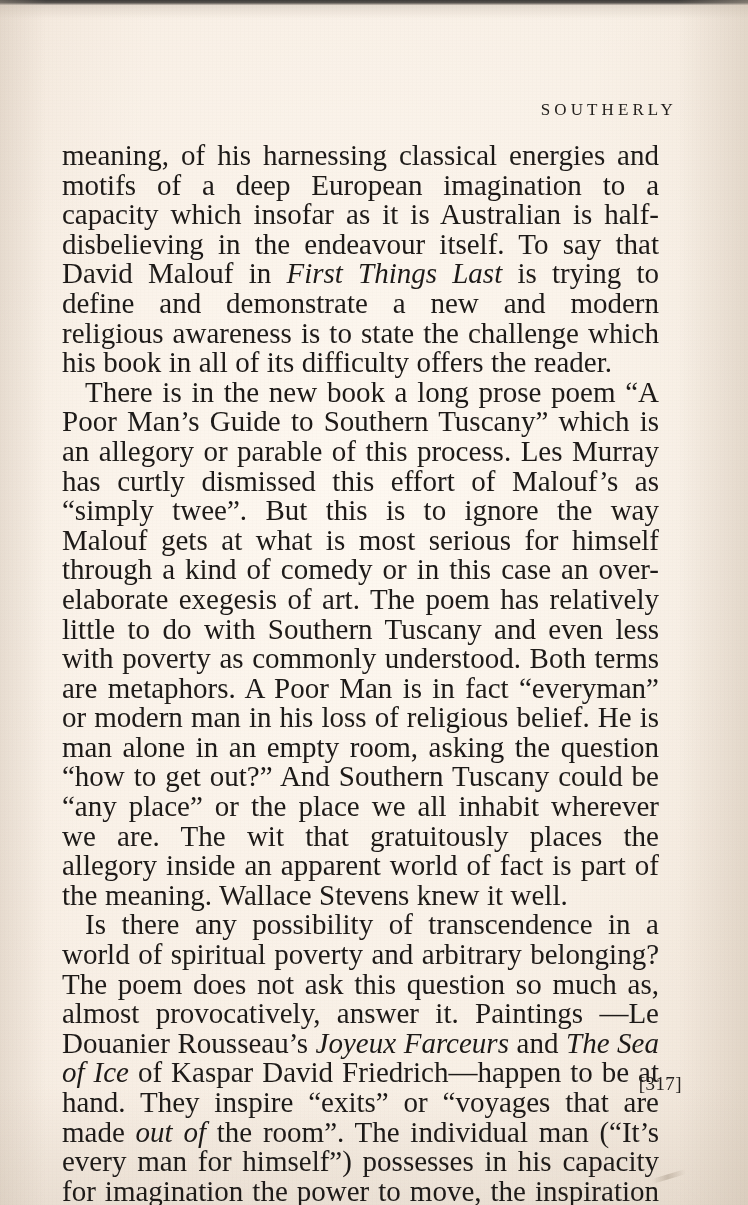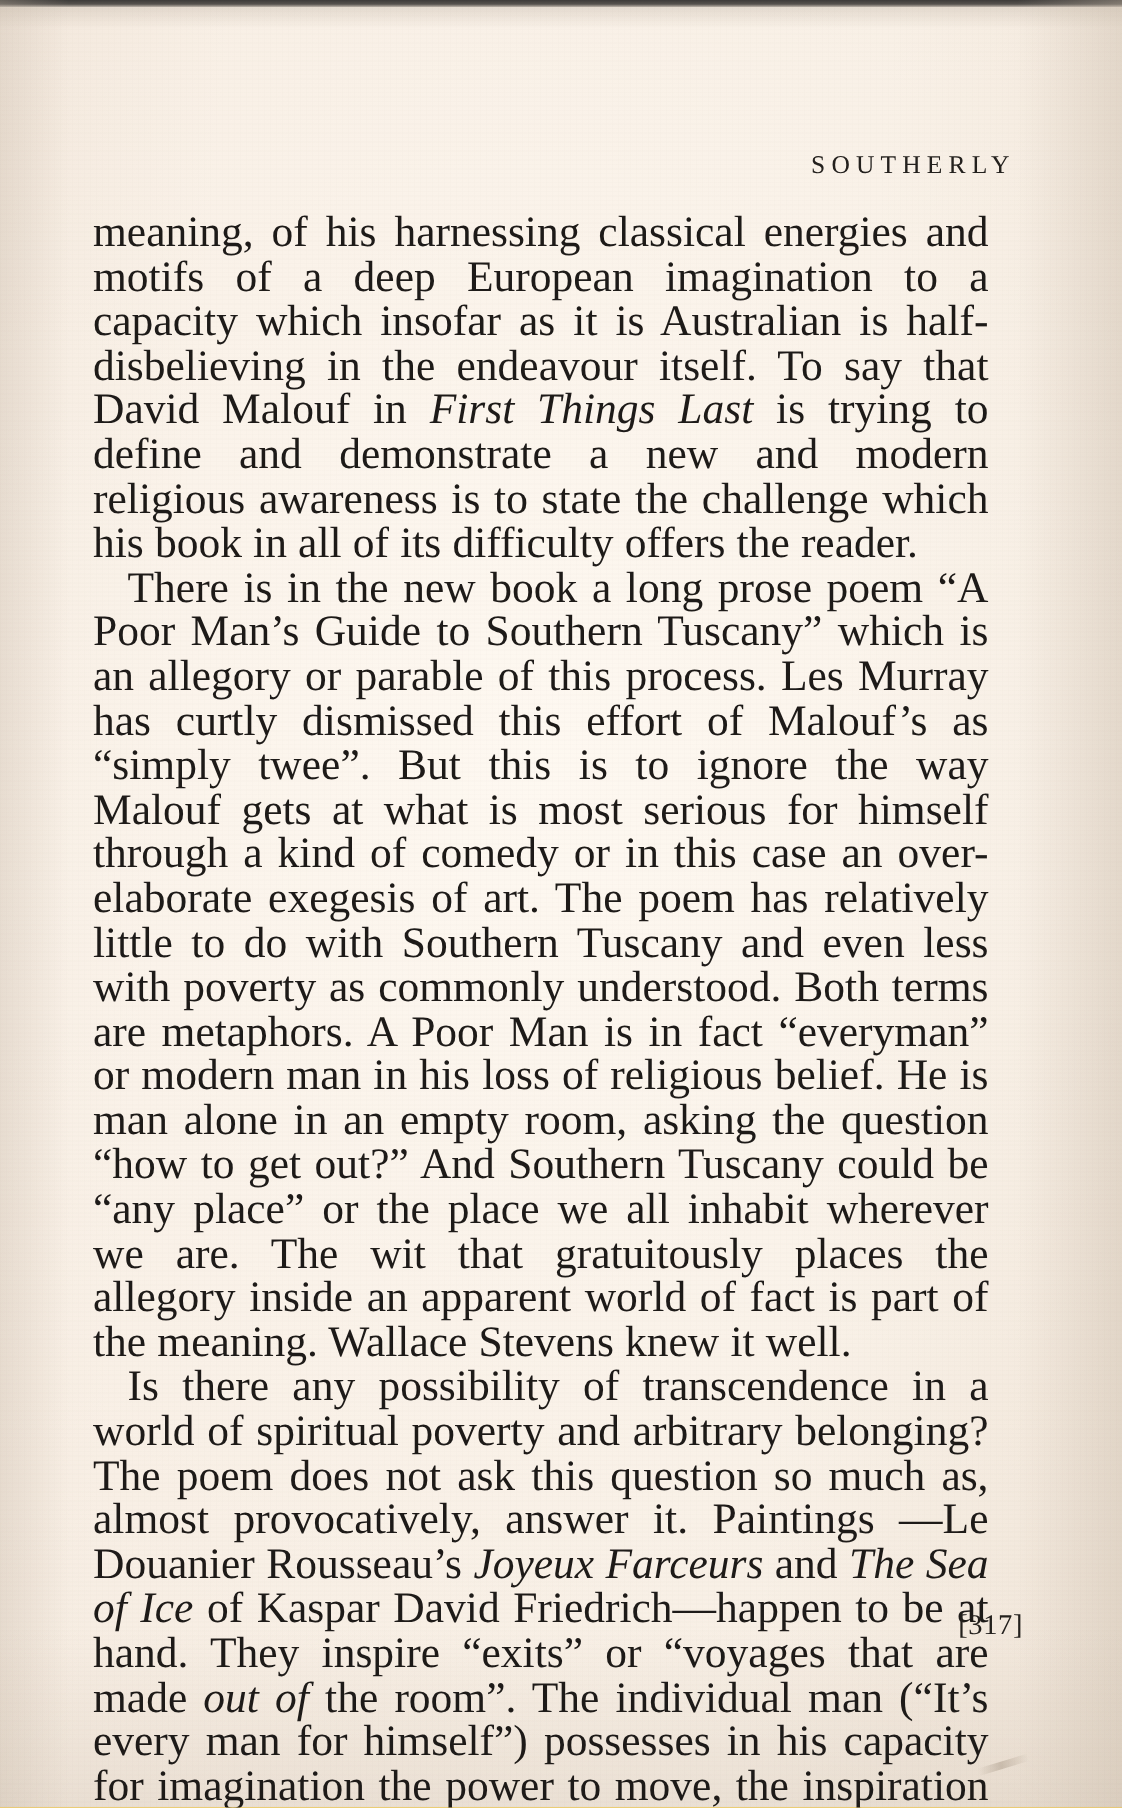--- a/index.html
+++ b/index.html
@@ -12,21 +12,21 @@
     height: 1205px;
     overflow: hidden;
     background: #efe6dc;
     font-family: "Liberation Serif", "DejaVu Serif", serif;
   }
 
   #page {
     position: relative;
     width: 748px;
     height: 1205px;
-    background: #eab308;
+    background: #c4b5fd;
     overflow: hidden;
   }
 
   
   #paper-texture {
     position: absolute;
     inset: 0;
     background:
       radial-gradient(ellipse 120% 90% at 48% 42%, rgba(255,250,243,0.85) 0%, rgba(248,238,228,0.25) 55%, rgba(232,220,206,0.38) 100%),
       linear-gradient(95deg, #f1e6da 0%, #f8efe5 18%, #f8f0e6 70%, #efe4d7 100%);

